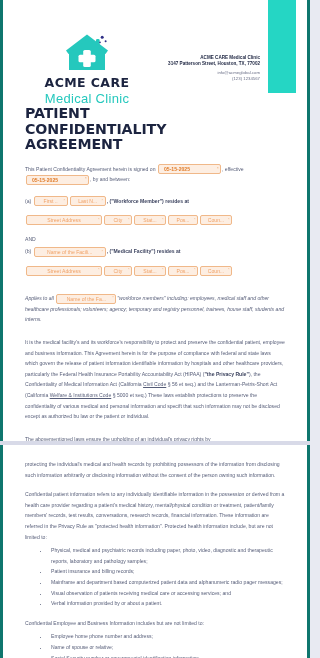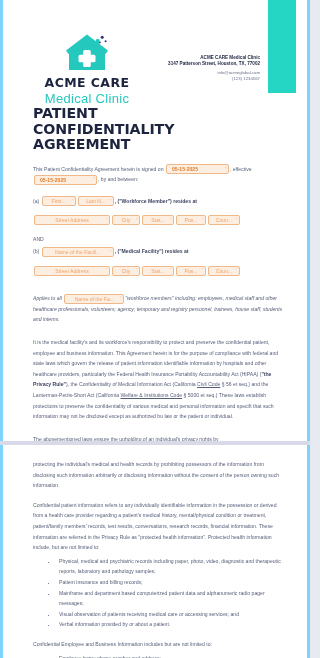--- a/index.html
+++ b/index.html
@@ -2,21 +2,21 @@
 <html><head>
 <meta charset="utf-8">
 <style>
   html,body{margin:0;padding:0;}
   body{
     width:310px;height:658px;overflow:hidden;
     background:#e8eaf2;
     font-family:"Liberation Sans", sans-serif;
     -webkit-font-smoothing:antialiased;
   }
-  .viewport{position:relative;width:310px;height:658px;overflow:hidden;background:#7dd3fc;}
+  .viewport{position:relative;width:310px;height:658px;overflow:hidden;background:#0f766e;}
   .page{position:relative;background:#ffffff;width:304px;margin:0 auto;overflow:hidden;}
   .page1{height:441px;}
   .gap{height:4px;background:#d8dae8;}
   .page2{height:213px;}
 
   
   .letterhead{position:relative;height:96px;}
   .teal-bar{
     position:absolute;right:11px;top:0;width:28px;height:93px;
     background:#25d6c4;
@@ -36,21 +36,21 @@
     color:#1c2440;
   }
   .clinic-info .ln1{font-size:4.6px;font-weight:bold;line-height:6px;}
   .clinic-info .ln2{font-size:4.6px;font-weight:bold;line-height:6px;}
   .clinic-contact{
     position:absolute;right:47px;top:70px;text-align:right;color:#6b7088;
   }
   .clinic-contact div{font-size:4.3px;line-height:5.6px;}
 
   
-  .doc{padding:0 22px 0 30px;}
+  .doc{padding:0 22px 0 22px;}
   h1.title{
     font-family:"DejaVu Sans", sans-serif;
     font-size:14.2px;font-weight:bold;color:#1c2440;
     line-height:15.5px;margin:10px 0 0 0;letter-spacing:-.1px;
     width:190px;
   }
   p.para{
     font-size:5.1px;line-height:10.6px;color:#565d78;margin:11px 0 0 0;
     text-align:left;
   }

